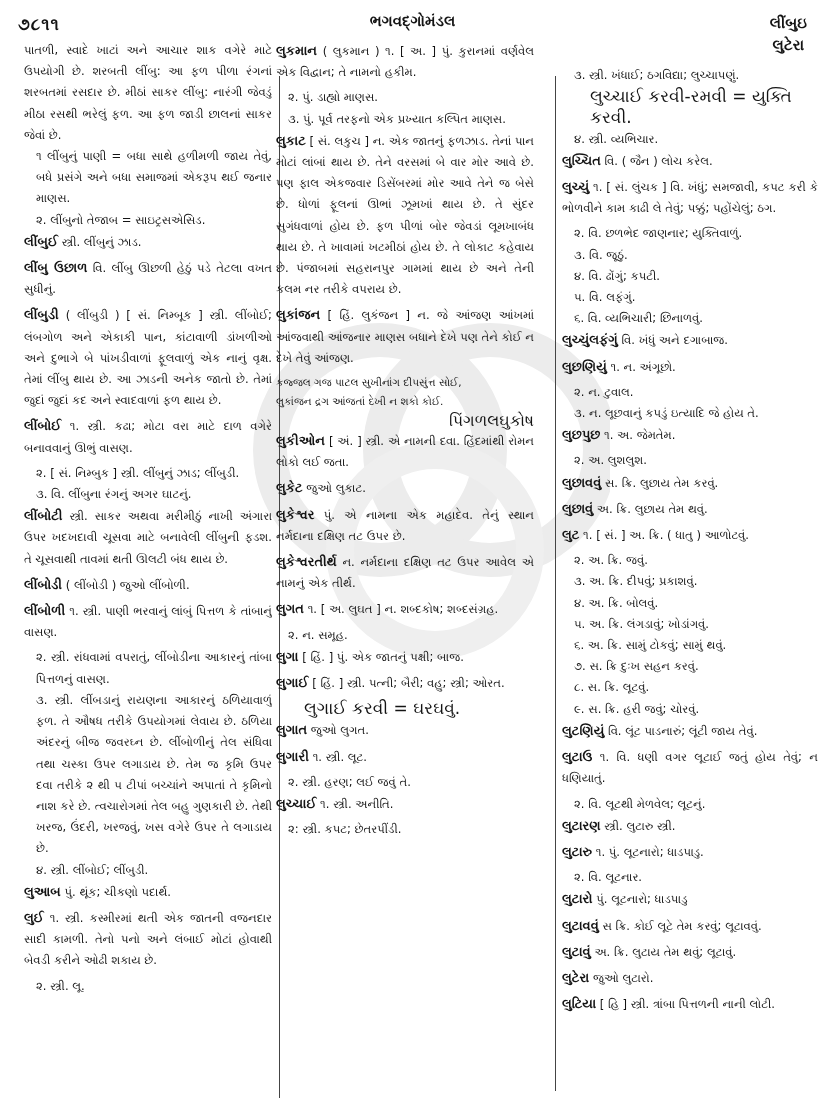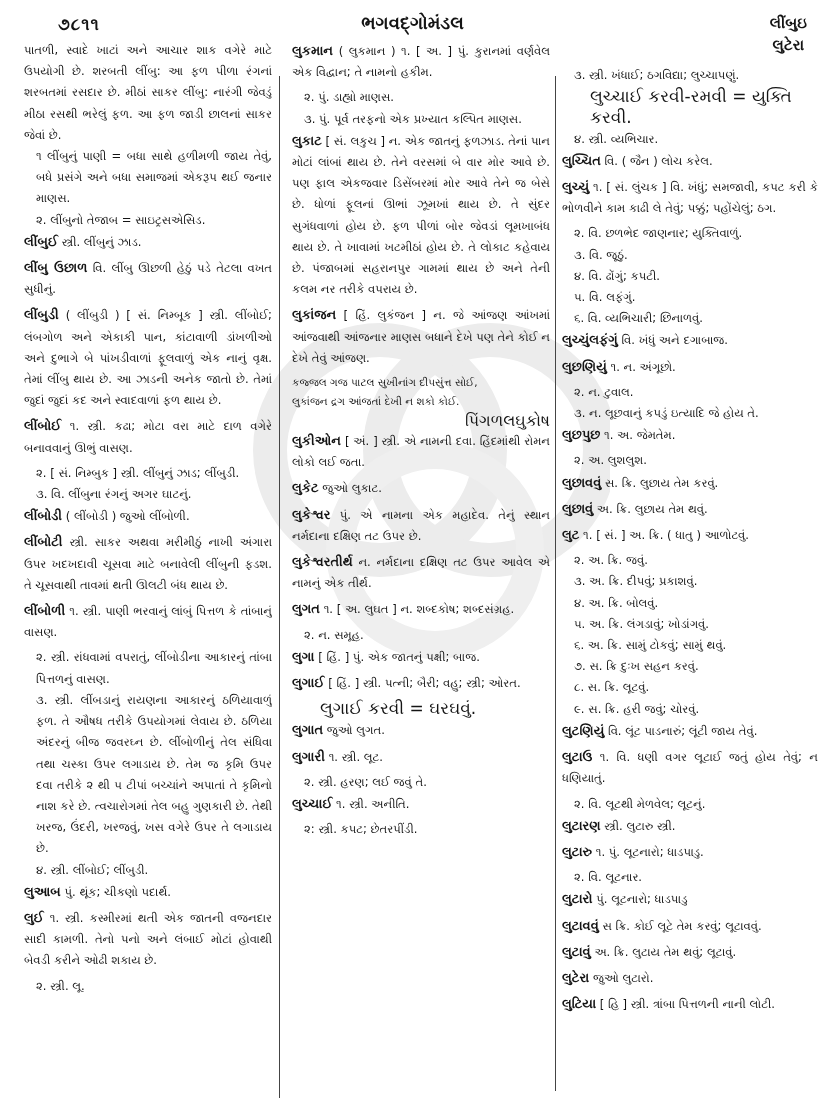--- a/index.html
+++ b/index.html
@@ -5,27 +5,27 @@
     html, body { margin: 0; padding: 0; background: #ffffff; }
     body {
       width: 825px; height: 1098px; position: relative; overflow: hidden;
       font-family: "DejaVu Sans", sans-serif; color: #141414;
     }
     .watermark {
       position: absolute; left: 250px; top: 300px; width: 360px; height: 360px;
       pointer-events: none; z-index: 0;
     }
     .header { position: absolute; left: 0; top: 0; width: 825px; height: 60px; z-index: 1; }
-    .page-num { position: absolute; left: 18px; top: 14px; font-size: 17px; font-weight: bold; letter-spacing: 1px; margin-left: 40px; }
-    .book-title { position: absolute; left: 0; right: 0; top: 12px; text-align: center; font-size: 18px; font-weight: bold; }
+    .page-num { position: absolute; left: 18px; top: 14px; font-size: 17px; font-weight: bold; letter-spacing: 1px; }
+    .book-title { position: absolute; left: 0; right: 0; top: 12px; text-align: center; font-size: 15px; font-weight: bold; }
     .guide { position: absolute; right: 18px; top: 12px; text-align: center; font-size: 15px; font-weight: bold; line-height: 22px; }
     .columns { position: absolute; left: 10px; top: 40px; width: 808px; height: 1050px; z-index: 1; }
     .col { position: absolute; top: 0; height: 1040px; overflow: hidden; font-size: 11.6px; line-height: 21.2px; }
     .col-1 { left: 14px; width: 248px; }
-    .col-2 { left: 282px; width: 258px; }
+    .col-2 { left: 266px; width: 258px; }
     .col-3 { left: 552px; width: 256px; margin-top: 25px; }
     .divider { position: absolute; top: 36px; width: 1px; background: #444; }
     .divider-1 { left: 269px; height: 1040px; }
     .divider-2 { left: 545px; height: 1015px; }
     .entry { margin: 0 0 4px 0; text-align: justify; }
     .entry .head { font-weight: bold; font-size: 13px; }
     .entry .body { }
     .sense { padding-left: 12px; text-align: justify; }
     .quote { padding-left: 28px; font-size: 17px; }
     .quote-center { font-size: 10.5px; line-height: 19px; }
@@ -56,22 +56,22 @@
   <div class="col col-1">
       <div class="cont">પાતળી, સ્વાદે ખાટાં અને આચાર શાક વગેરે માટે ઉપયોગી છે. શરબતી લીંબુ: આ ફળ પીળા રંગનાં શરબતમાં રસદાર છે. મીઠાં સાકર લીંબુ: નારંગી જેવડું મીઠા રસથી ભરેલું ફળ. આ ફળ જાડી છાલનાં સાકર જેવાં છે.</div>
       <div class="sense">૧ લીંબુનું પાણી = બધા સાથે હળીમળી જાય તેવું, બધે પ્રસંગે અને બધા સમાજમાં એકરૂપ થઈ જનાર માણસ.</div>
       <div class="sense">૨. લીંબુનો તેજાબ = સાઇટ્રસએસિડ.</div>
       <div class="entry"><span class="head">લીંબુઈ</span> <span class="body">સ્ત્રી. લીંબુનું ઝાડ.</span></div>
       <div class="entry"><span class="head">લીંબુ ઉછાળ</span> <span class="body">વિ. લીંબુ ઊછળી હેઠું પડે તેટલા વખત સુધીનું.</span></div>
       <div class="entry"><span class="head">લીંબુડી</span> <span class="body">( લીંબુડી ) [ સં. નિમ્બૂક ] સ્ત્રી. લીંબોઈ; લંબગોળ અને એકાકી પાન, કાંટાવાળી ડાંખળીઓ અને દુભાગે બે પાંખડીવાળાં ફૂલવાળું એક નાનું વૃક્ષ. તેમાં લીંબુ થાય છે. આ ઝાડની અનેક જાતો છે. તેમાં જુદાં જુદાં કદ અને સ્વાદવાળાં ફળ થાય છે.</span></div>
       <div class="entry"><span class="head">લીંબોઈ</span> <span class="body">૧. સ્ત્રી. કઢા; મોટા વરા માટે દાળ વગેરે બનાવવાનું ઊભું વાસણ.</span></div>
       <div class="sense">૨. [ સં. નિમ્બુક ] સ્ત્રી. લીંબુનું ઝાડ; લીંબુડી.</div>
       <div class="sense">૩. વિ. લીંબુના રંગનું અગર ઘાટનું.</div>
+      <div class="entry"><span class="head">લીંબોટી</span> <span class="body">સ્ત્રી. સાકર અથવા મરીમીઠું નાખી અંગારા ઉપર ખદખદાવી ચૂસવા માટે બનાવેલી લીંબુની ફડશ. તે ચૂસવાથી તાવમાં થતી ઊલટી બંધ થાય છે.</span></div>
       <div class="entry"><span class="head">લીંબોડી</span> <span class="body">( લીંબોડી ) જુઓ લીંબોળી.</span></div>
-      <div class="entry"><span class="head">લીંબોટી</span> <span class="body">સ્ત્રી. સાકર અથવા મરીમીઠું નાખી અંગારા ઉપર ખદખદાવી ચૂસવા માટે બનાવેલી લીંબુની ફડશ. તે ચૂસવાથી તાવમાં થતી ઊલટી બંધ થાય છે.</span></div>
       <div class="entry"><span class="head">લીંબોળી</span> <span class="body">૧. સ્ત્રી. પાણી ભરવાનું લાંબું પિત્તળ કે તાંબાનું વાસણ.</span></div>
       <div class="sense">૨. સ્ત્રી. રાંધવામાં વપરાતું, લીંબોડીના આકારનું તાંબા પિત્તળનું વાસણ.</div>
       <div class="sense">૩. સ્ત્રી. લીંબડાનું રાયણના આકારનું ઠળિયાવાળું ફળ. તે ઔષધ તરીકે ઉપયોગમાં લેવાય છે. ઠળિયા અંદરનું બીજ જવરઘ્ન છે. લીંબોળીનું તેલ સંધિવા તથા ચસ્કા ઉપર લગાડાય છે. તેમ જ કૃમિ ઉપર દવા તરીકે ૨ થી ૫ ટીપાં બચ્ચાંને અપાતાં તે કૃમિનો નાશ કરે છે. ત્વચારોગમાં તેલ બહુ ગુણકારી છે. તેથી ખરજ, ઉંદરી, ખરજવું, ખસ વગેરે ઉપર તે લગાડાય છે.</div>
       <div class="sense">૪. સ્ત્રી. લીંબોઈ; લીંબુડી.</div>
       <div class="entry"><span class="head">લુઆબ</span> <span class="body">પું. થૂંક; ચીકણો પદાર્થ.</span></div>
       <div class="entry"><span class="head">લુઈ</span> <span class="body">૧. સ્ત્રી. કસ્મીરમાં થતી એક જાતની વજનદાર સાદી કામળી. તેનો પનો અને લંબાઈ મોટાં હોવાથી બેવડી કરીને ઓઢી શકાય છે.</span></div>
       <div class="sense">૨. સ્ત્રી. લૂ.</div>
     </div>
   <div class="col col-2">
       <div class="entry"><span class="head">લુકમાન</span> <span class="body">( લુકમાન ) ૧. [ અ. ] પું. કુરાનમાં વર્ણવેલ એક વિદ્વાન; તે નામનો હકીમ.</span></div>

